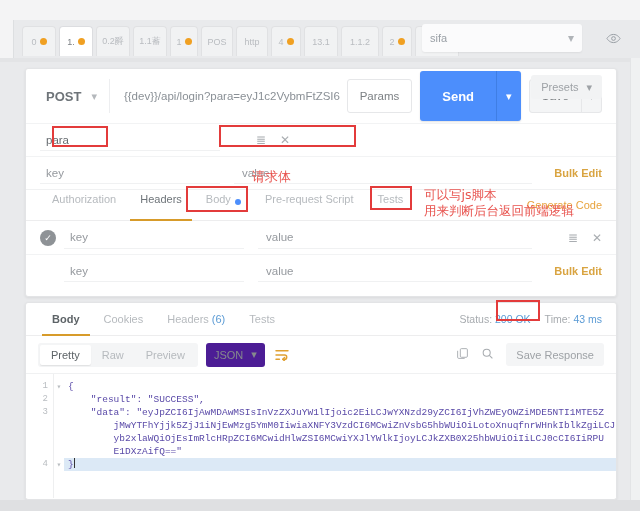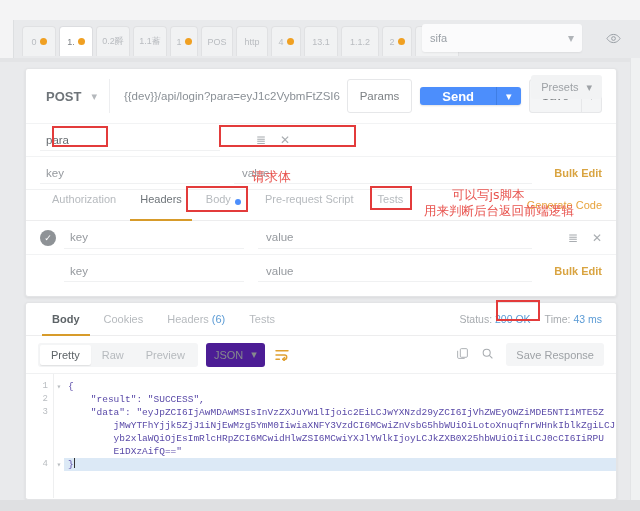--- a/index.html
+++ b/index.html
@@ -101,21 +101,21 @@
   }
   .btn-params {
     height: 34px; padding: 0 12px;
     display: flex; align-items: center;
     font-size: 11.5px; color: #7c8084;
     background: #fff;
     border: 1px solid #e6e7e9; border-radius: 3px;
     margin-left: 6px;
   }
   .btn-send {
-    height: 18px; margin-left: 8px;
+    height: 50px; margin-left: 8px;
     display: flex; align-items: stretch;
     background: #4c8efc; border-radius: 3px;
     color: #fff; font-weight: bold; font-size: 13px;
     box-shadow: 0 1px 2px rgba(0,0,0,.12);
   }
   .btn-send .main { display: flex; align-items: center; padding: 0 22px; }
   .btn-send .split {
     display: flex; align-items: center; padding: 0 9px;
     border-left: 1px solid #3f7ee4; font-weight: normal; font-size: 11px;
   }
@@ -542,17 +542,17 @@
     </div>
   </div>
 
   <div class="redbox" style="left:52px; top:126px; width:56px; height:21px;"></div>
   <div class="redbox" style="left:219px; top:125px; width:137px; height:22px;"></div>
   <div class="redbox" style="left:186px; top:186px; width:62px; height:26px;"></div>
   <div class="redbox" style="left:370px; top:186px; width:42px; height:24px;"></div>
   <div class="redbox" style="left:496px; top:300px; width:44px; height:21px;"></div>
 
   <div class="cn-note" style="left:252px; top:168px; font-size:13px;">请求体</div>
-  <div class="cn-note" style="left:424px; top:187px; font-size:12.5px;margin-left:28px;">可以写js脚本</div>
+  <div class="cn-note" style="left:424px; top:187px; font-size:12.5px;">可以写js脚本</div>
   <div class="cn-note" style="left:424px; top:203px; font-size:12.5px;">用来判断后台返回前端逻辑</div>
 
   <div class="bottom-strip"></div>
 </div>
 
 </body></html>

